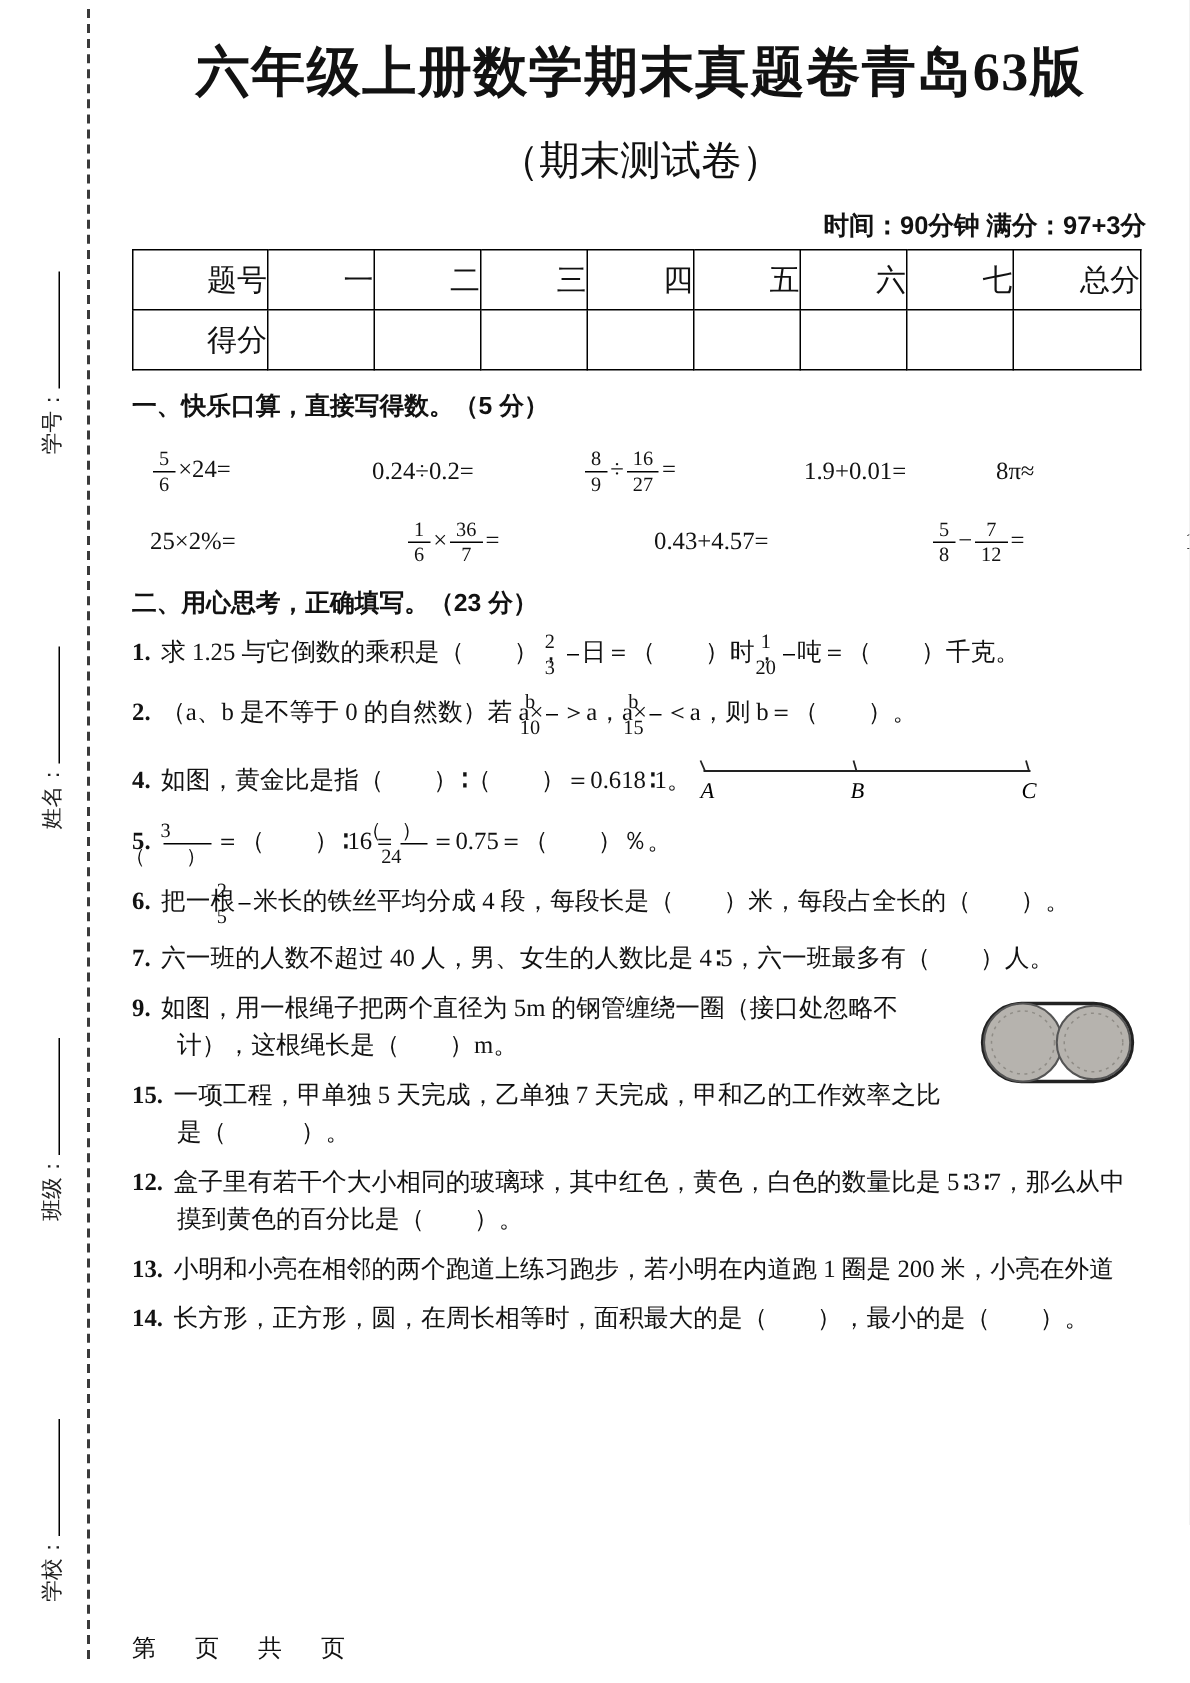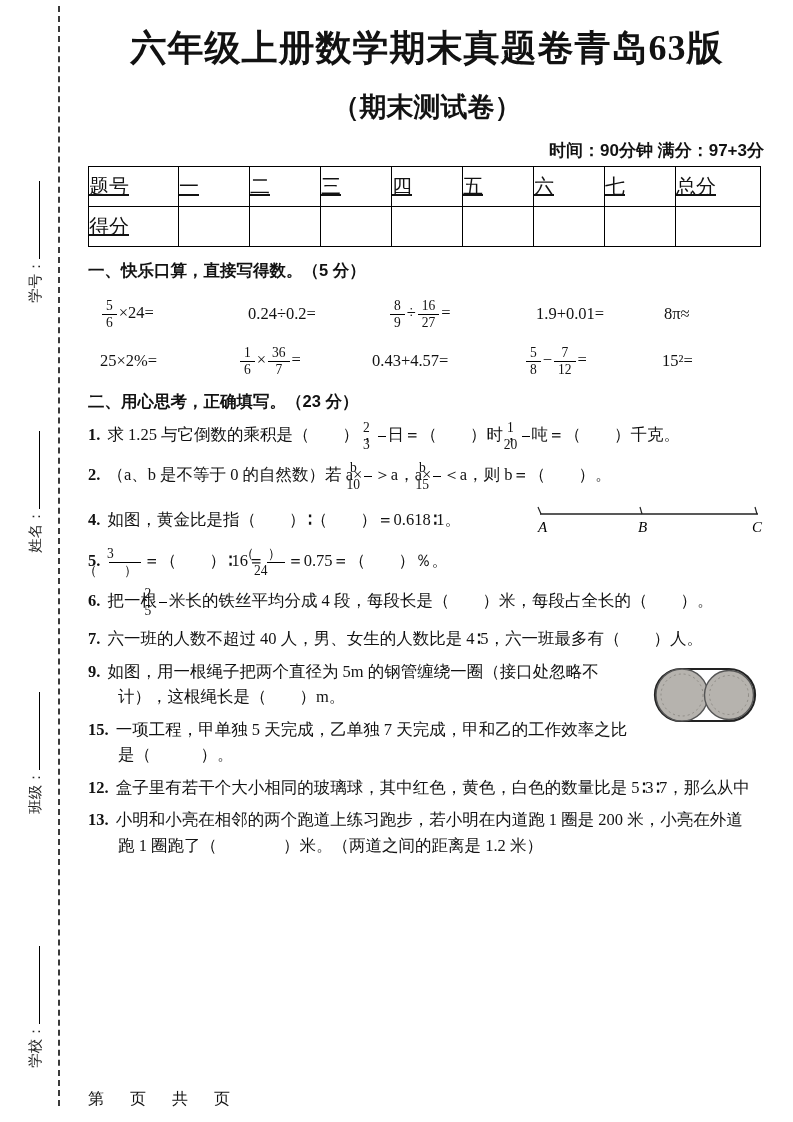--- a/index.html
+++ b/index.html
@@ -28,55 +28,55 @@
     border-bottom:1.5px solid #000; vertical-align:baseline; }
   
   .content { position:absolute; left:88px; top:18px; width:678px; }
   .title {
     font-family:Liberation Serif, serif;
     font-weight:bold; font-size:36px; letter-spacing:1px;
     text-align:center; margin-top:6px;
   }
   .subtitle {
     font-family:"Liberation Sans","DejaVu Sans",sans-serif;
-    font-weight:bold; font-size:27px; text-align:center; margin-top:16px;
+    font-weight:normal; font-size:27px; text-align:center; margin-top:16px;
   }
   .meta {
     font-family:"Liberation Sans","DejaVu Sans",sans-serif;
     font-weight:bold; font-size:17px; text-align:right; margin:14px 2px 4px 0;
   }
   
   table.score { border-collapse:collapse; width:672px; table-layout:fixed; }
   table.score td {
-    border:1.5px solid #000; height:40px; text-align:left;
-    font-size:20px; padding:0;text-decoration:underline;
+    border:1.5px solid #000; height:40px; text-align:right;
+    font-size:20px; padding:0;
   }
   
   .sec-head {
     font-family:Liberation Sans, sans-serif;
     font-weight:bold; font-size:16.5px; margin:13px 0 4px;
   }
   .oral {
     display:grid; align-items:center; padding-left:12px;
     font-size:16.5px;
   }
   .oral.r1 { grid-template-columns:148px 140px 148px 128px auto; margin:16px 0 6px; }
-  .oral.r2 { grid-template-columns:138px 134px 152px 138px auto; margin:14px 0 8px; }
+  .oral.r2 { grid-template-columns:138px 134px 152px 138px auto; margin:14px 0 8px;gap:32px; }
   .questions { font-size:16.5px; line-height:1.55; }
   .q { margin:7px 0; padding-left:30px; text-indent:-30px; }
   .q .qnum { font-weight:bold; margin-right:7px; }
   .qline2 { text-indent:0; }
   .note { font-style:italic; }
   
   .frac { display:inline-block; vertical-align:-0.65em; text-align:center;
     font-size:0.82em; line-height:1.18; margin:0 2px; }
   .frac .fn { display:block; padding:0 4px; border-bottom:1px solid #000; }
   .frac .fd { display:block; padding:0 4px; }
   
-  .q4row { display:flex; align-items:center; justify-content:space-between; }
+  .q4row { display:flex; align-items:center; }
   .q4row .q { flex:0 0 auto; }
   .seg-svg { flex:0 0 auto; margin-right:2px; }
   .pipes-svg { float:right; margin:2px 0 4px 10px; }
   
   .footer {
     position:absolute; left:88px; width:678px; bottom:12px;
     text-align:left; font-size:16px; letter-spacing:5px;
   }
 </style>
 </head>
@@ -186,24 +186,25 @@
           <circle cx="34" cy="34" r="21" fill="none" stroke="#8f8c86" stroke-width="1" stroke-dasharray="2 3"></circle>
           <circle cx="81" cy="34" r="19.5" fill="none" stroke="#8f8c86" stroke-width="1" stroke-dasharray="2 3"></circle>
         </svg>
         <span class="qnum">9.</span><span>如图，用一根绳子把两个直径为 5m 的钢管缠绕一圈（接口处忽略不计），这根绳长是（　　）m。</span>
       </div>
 
       <div class="q"><span class="qnum">15.</span><span>一项工程，甲单独 5 天完成，乙单独 7 天完成，甲和乙的工作效率之比是（　　　）。</span></div>
 
 
       <div class="q"><span class="qnum">12.</span><span>盒子里有若干个大小相同的玻璃球，其中红色，黄色，白色的数量比是 5∶3∶7，那么从中</span>
+        <div class="qline2">摸到黄色的百分比是（　　）。</div>
       </div>
 
       <div class="q"><span class="qnum">13.</span><span>小明和小亮在相邻的两个跑道上练习跑步，若小明在内道跑 1 圈是 200 米，小亮在外道</span>
-        <div class="qline2">跑 1 圈跑了（　　　　）米。（两道之间的距离是 1.2 米）</div>
-      </div>
-
+      </div>
+
+      <div class="q"><span class="qnum">14.</span><span>长方形，正方形，圆，在周长相等时，面积最大的是（　　），最小的是（　　）。</span></div>
 
     </div>
   </div>
 
   <div class="footer">第　页　共　页</div>
 </div>
 
 </body></html>

